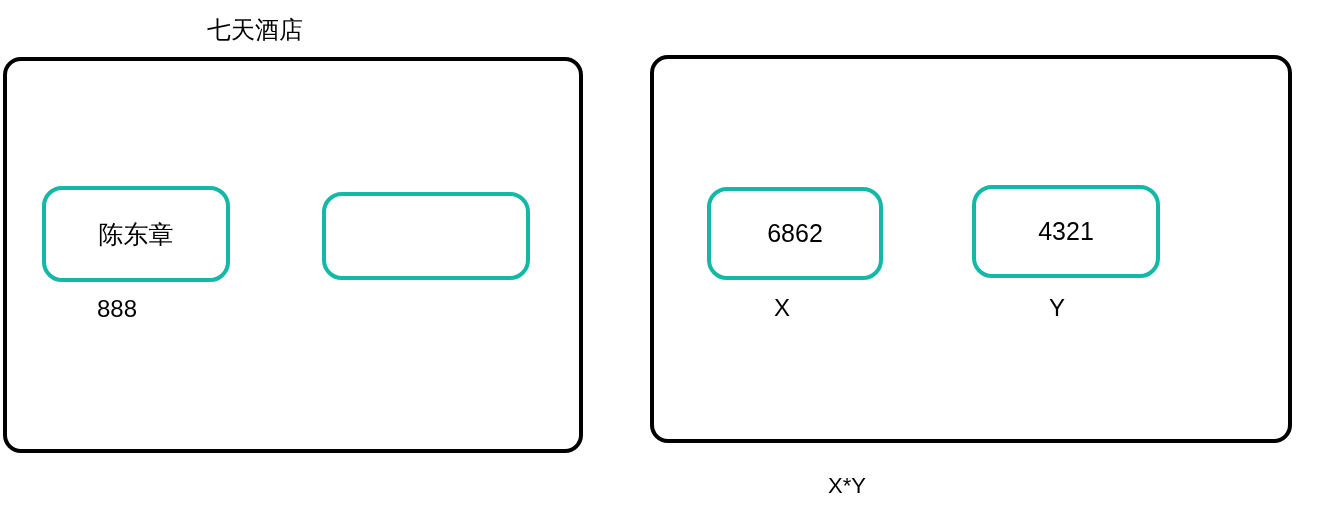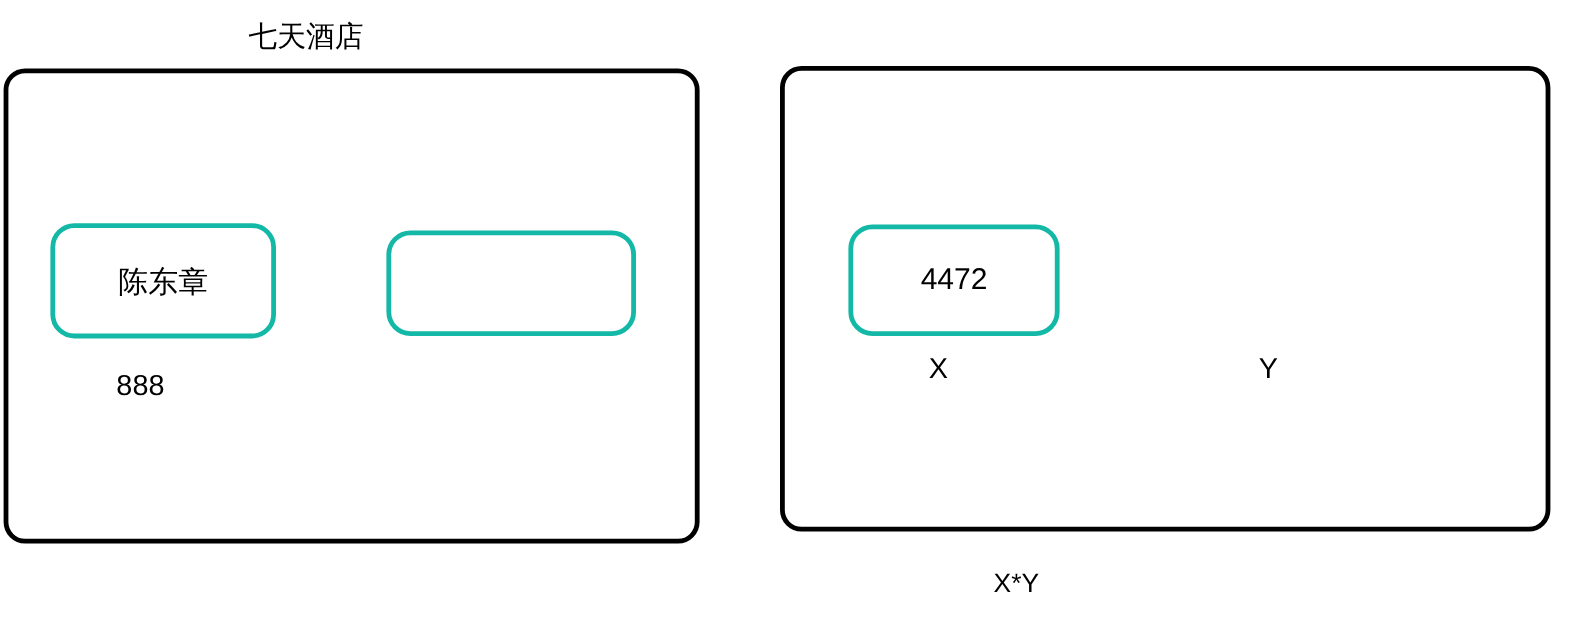--- a/index.html
+++ b/index.html
@@ -47,21 +47,21 @@
     font-size: 24px;
     color: #000000;
     text-align: center;
     white-space: nowrap;
   }
 
   
   .hotel-title   { left: 0px;   top: 14px;  width: 510px; }
   .hotel-box     { left: 3px;   top: 57px;  width: 580px; height: 396px; }
   .room-occupied { left: 42px;  top: 186px; width: 188px; height: 96px; }
-  .room-number   { left: 42px;  top: 308px; width: 150px; text-align: center; }
+  .room-number   { left: 42px;  top: 295px; width: 150px; text-align: center; }
   .room-empty    { left: 322px; top: 192px; width: 208px; height: 88px; }
 
   
   .memory-title  { left: 650px; top: 18px;  width: 642px; }
   .memory-box    { left: 650px; top: 55px;  width: 642px; height: 388px; }
   .cell-x        { left: 707px; top: 187px; width: 176px; height: 93px; }
   .x-label       { left: 707px; top: 294px; width: 150px; }
   .cell-y        { left: 972px; top: 185px; width: 188px; height: 93px; }
   .y-label       { left: 972px; top: 294px; width: 170px; }
   .expression    { left: 828px; top: 473px; font-size: 22px; }
@@ -80,23 +80,26 @@
   </div>
 
   <div class="label room-number">888</div>
 
   <div class="small-box room-empty"></div>
 
 
   <div class="big-box memory-box"></div>
 
   <div class="small-box cell-x">
-    <span>4472</span>
+    <span>6862</span>
   </div>
 
   <div class="label x-label">X</div>
 
+  <div class="small-box cell-y">
+    <span>4321</span>
+  </div>
 
   <div class="label y-label">Y</div>
 
   <div class="label expression">X*Y</div>
 
 </div>
 
 </body></html>

